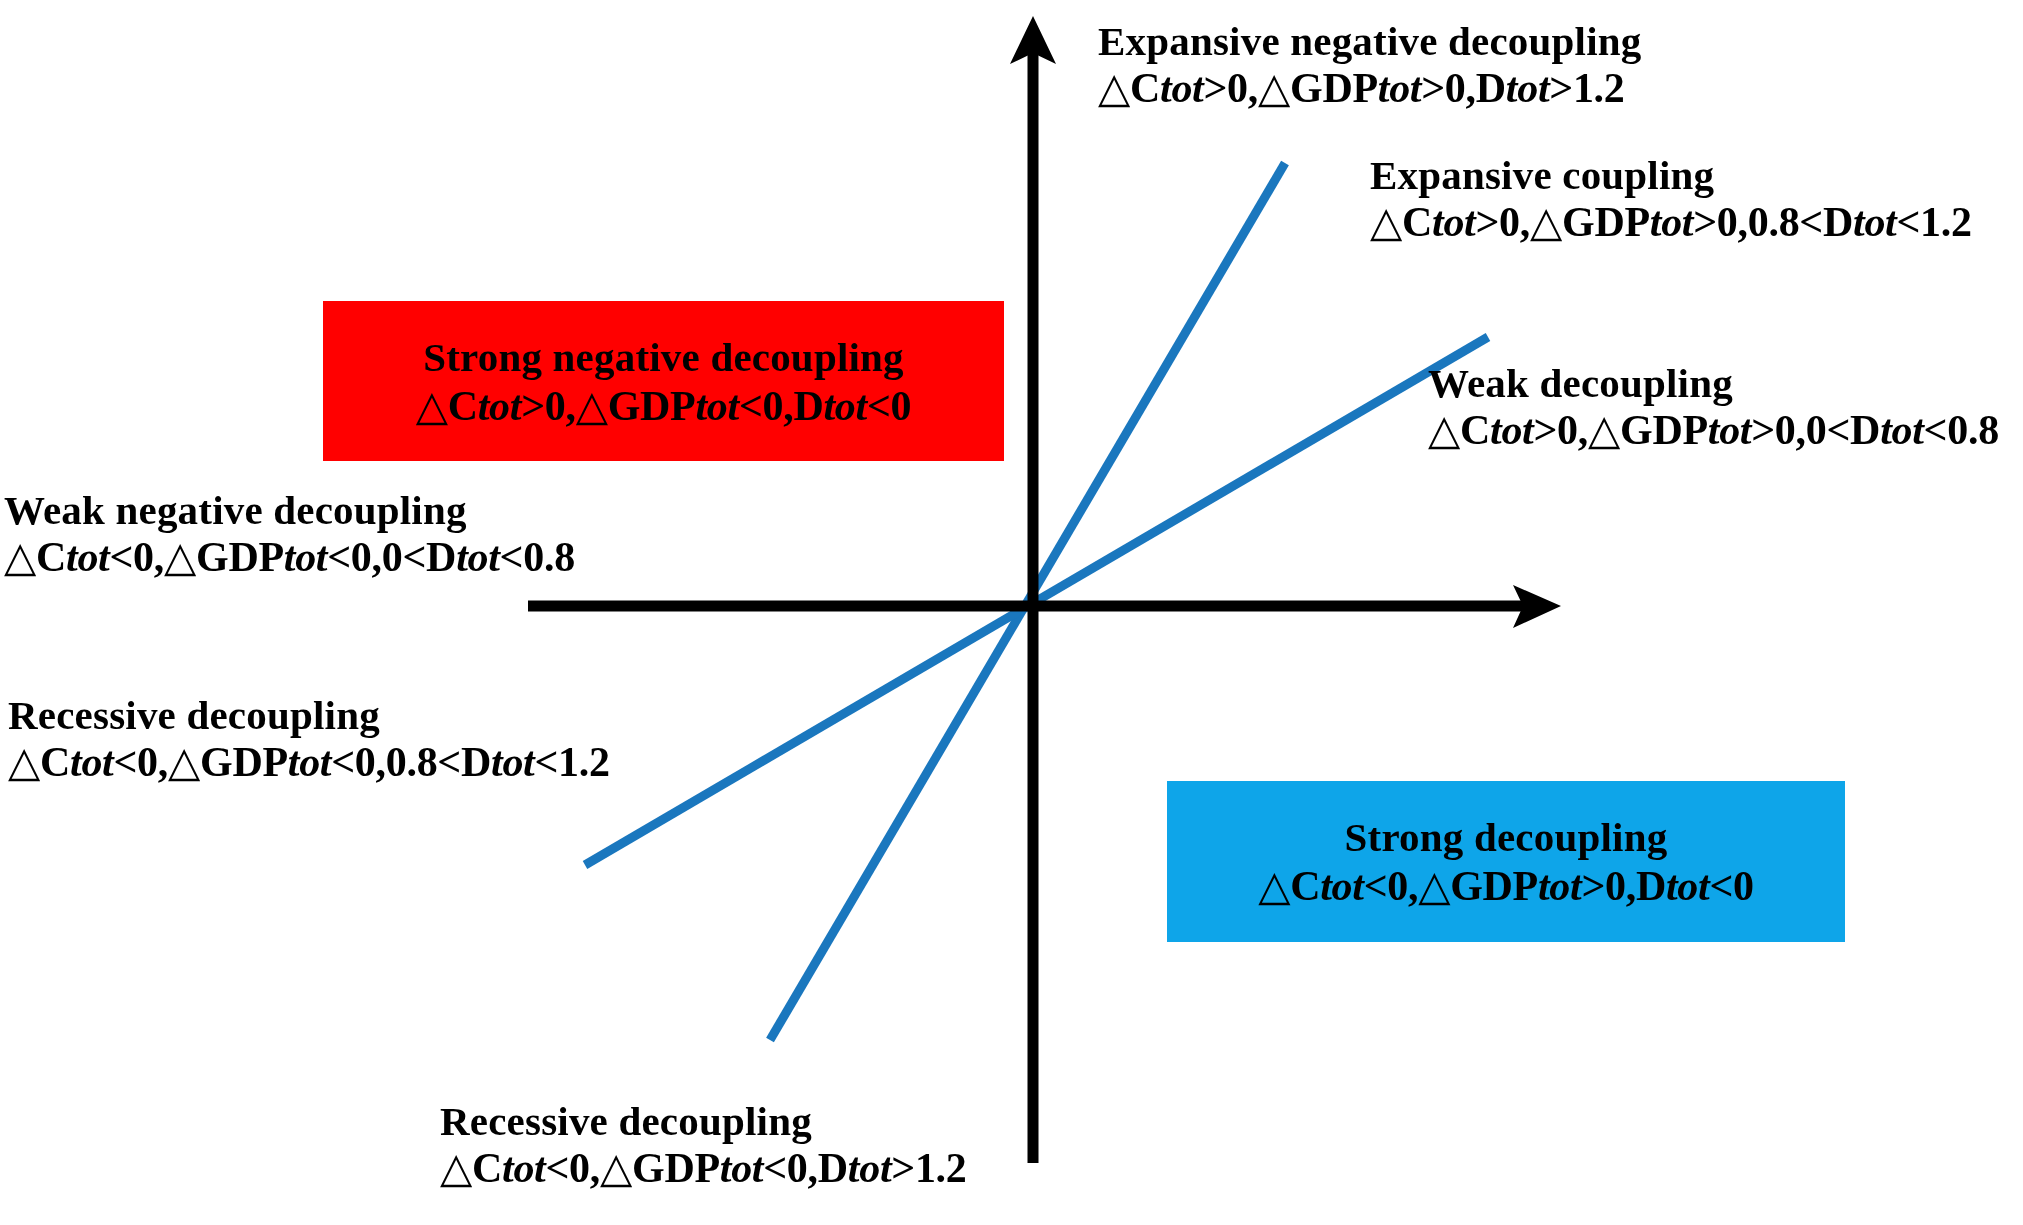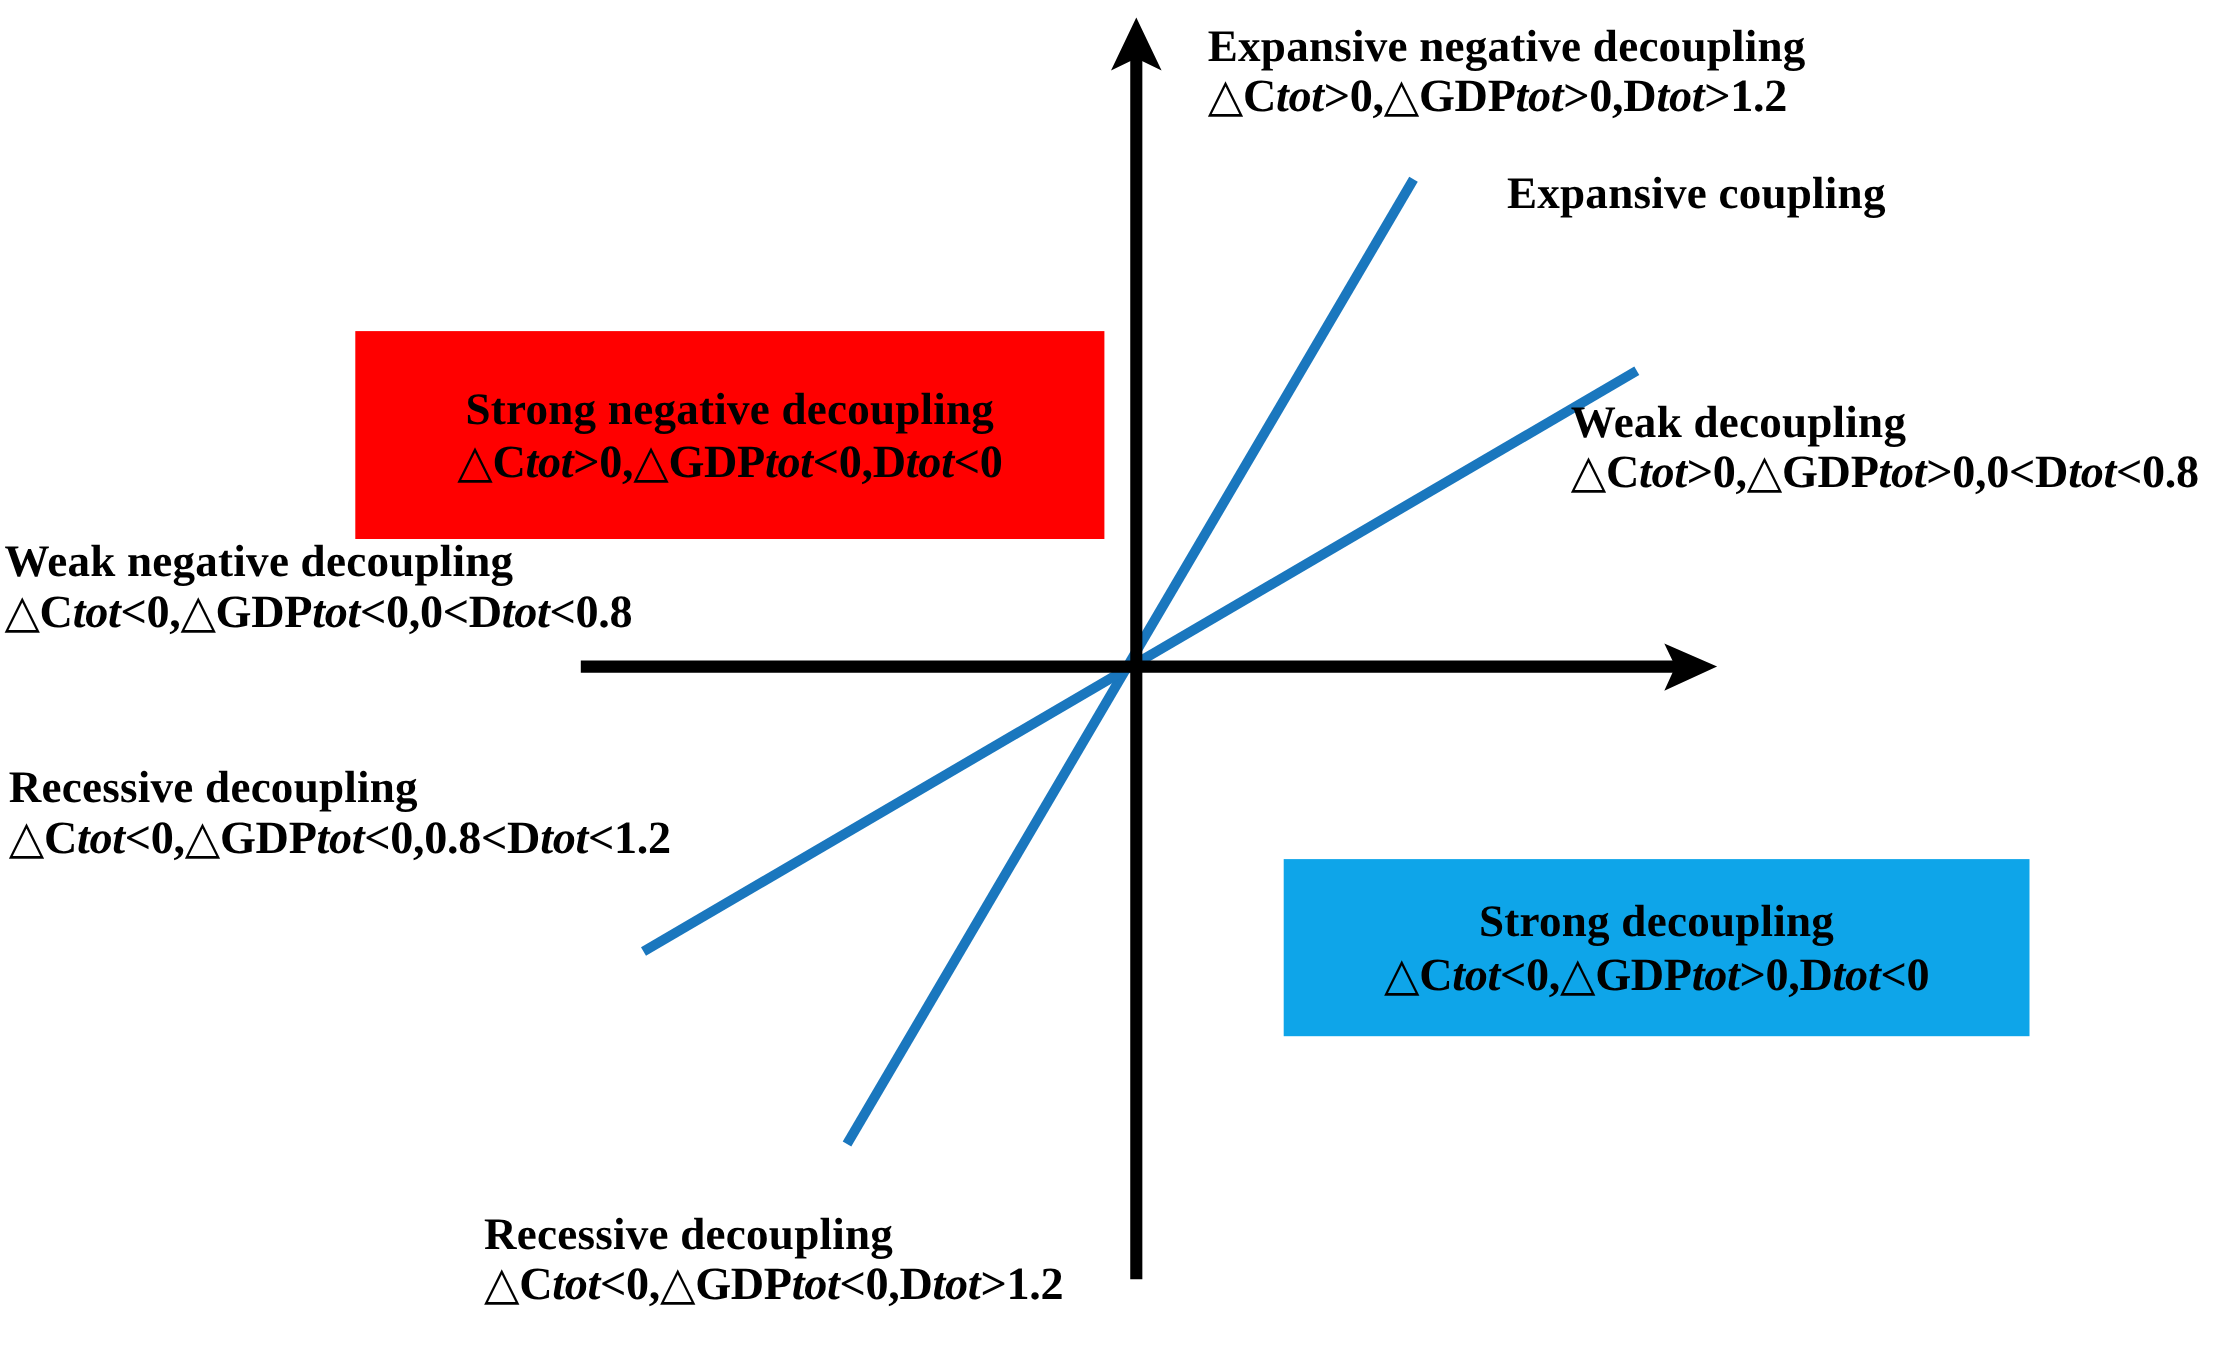--- a/index.html
+++ b/index.html
@@ -29,21 +29,21 @@
     position: absolute;
     display: flex;
     flex-direction: column;
     align-items: center;
     justify-content: center;
   }
   .box-red {
     left: 323px;
     top: 301px;
     width: 681px;
-    height: 189px;
+    height: 160px;
     background: #ff0000;
   }
   .box-green {
     left: 1167px;
     top: 781px;
     width: 678px;
     height: 161px;
     background: #0ea5e9;
   }
   .lbl {
@@ -92,20 +92,21 @@
     <polygon points="1033,16 1056,64 1033,53 1010,64" fill="#000000"></polygon>
   </svg>
 
   <div class="lbl" id="lbl-exp-neg">
     <span class="ttl">Expansive negative decoupling</span>
     <span class="frm"><span>△C</span><i>tot</i><span>&gt;0,△GDP</span><i>tot</i><span>&gt;0,D</span><i>tot</i><span>&gt;1.2</span></span>
   </div>
 
   <div class="lbl" id="lbl-exp-coup">
     <span class="ttl">Expansive  coupling</span>
+    <span class="frm"><span>△C</span><i>tot</i><span>&gt;0,△GDP</span><i>tot</i><span>&gt;0,0.8&lt;D</span><i>tot</i><span>&lt;1.2</span></span>
   </div>
 
   <div class="lbl" id="lbl-weak">
     <span class="ttl">Weak decoupling</span>
     <span class="frm"><span>△C</span><i>tot</i><span>&gt;0,△GDP</span><i>tot</i><span>&gt;0,0&lt;D</span><i>tot</i><span>&lt;0.8</span></span>
   </div>
 
   <div class="box box-red">
     <span class="ttl">Strong negative decoupling</span>
     <span class="frm"><span>△C</span><i>tot</i><span>&gt;0,△GDP</span><i>tot</i><span>&lt;0,D</span><i>tot</i><span>&lt;0</span></span>

